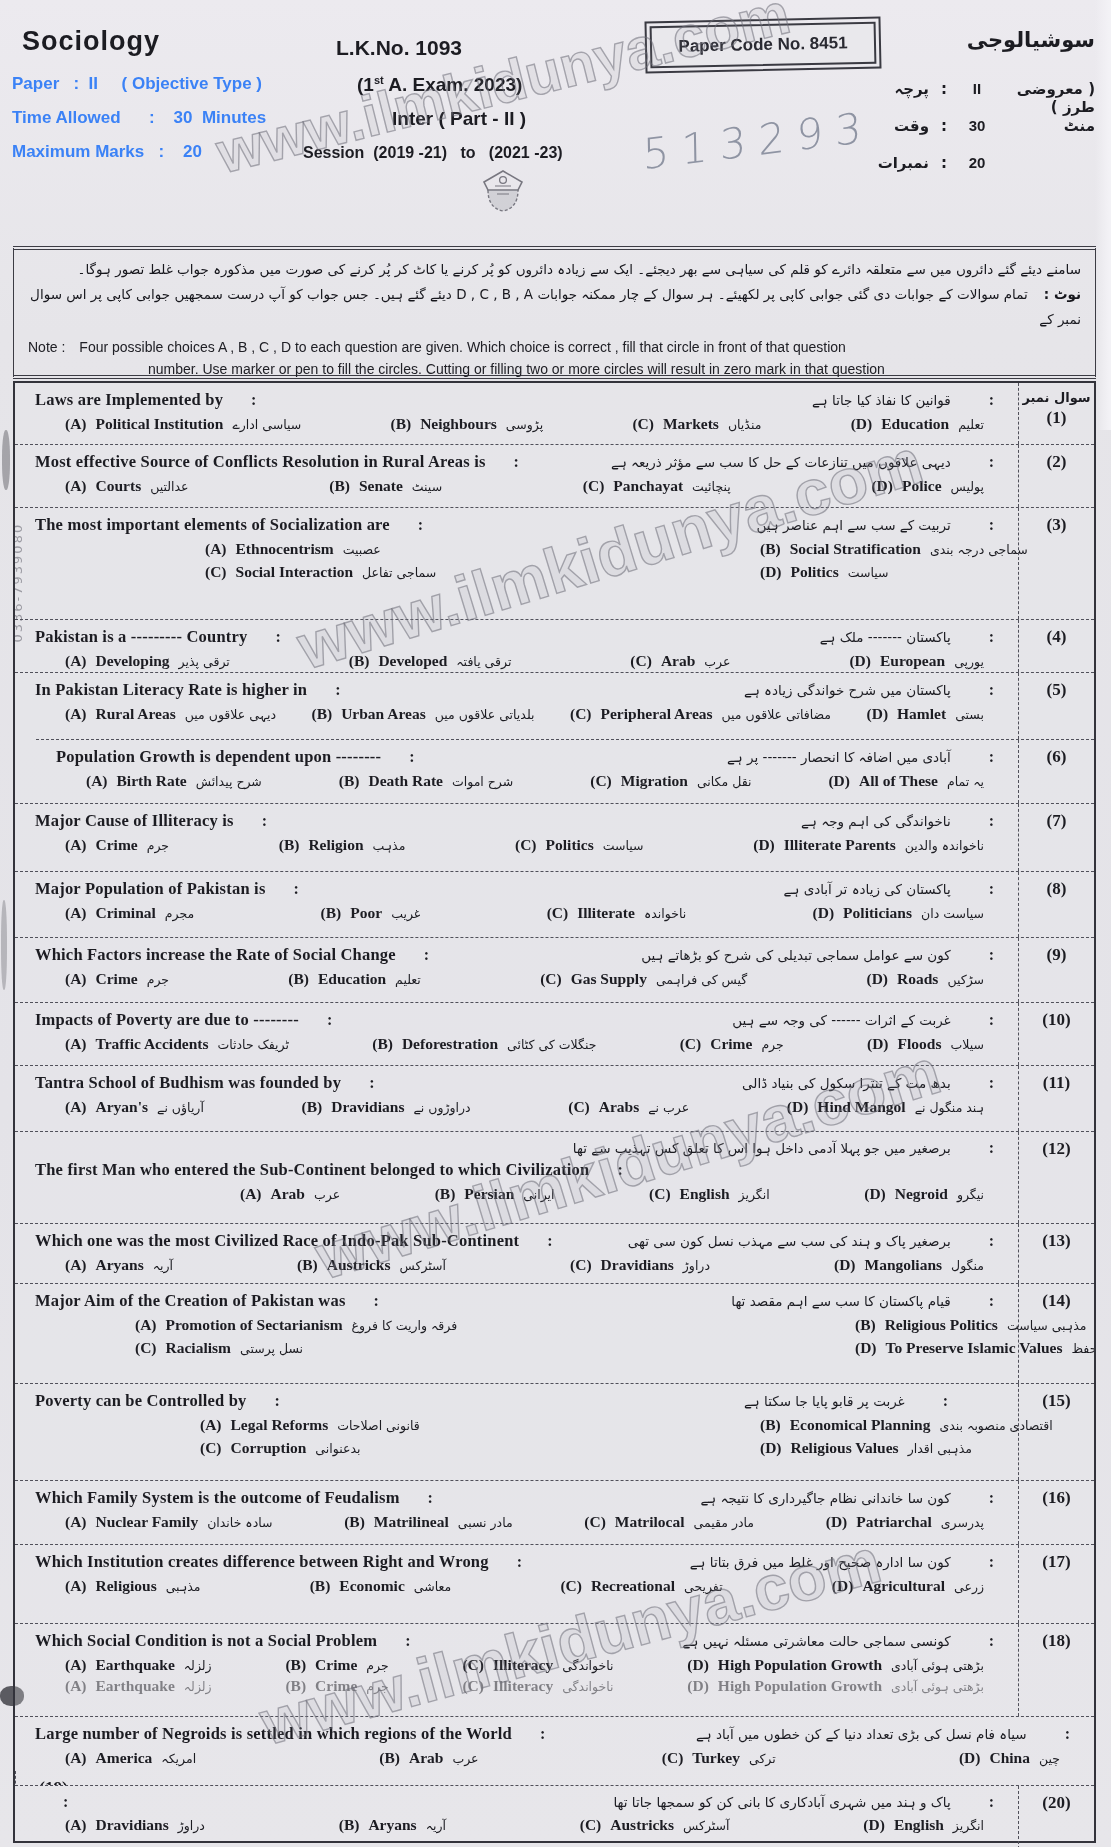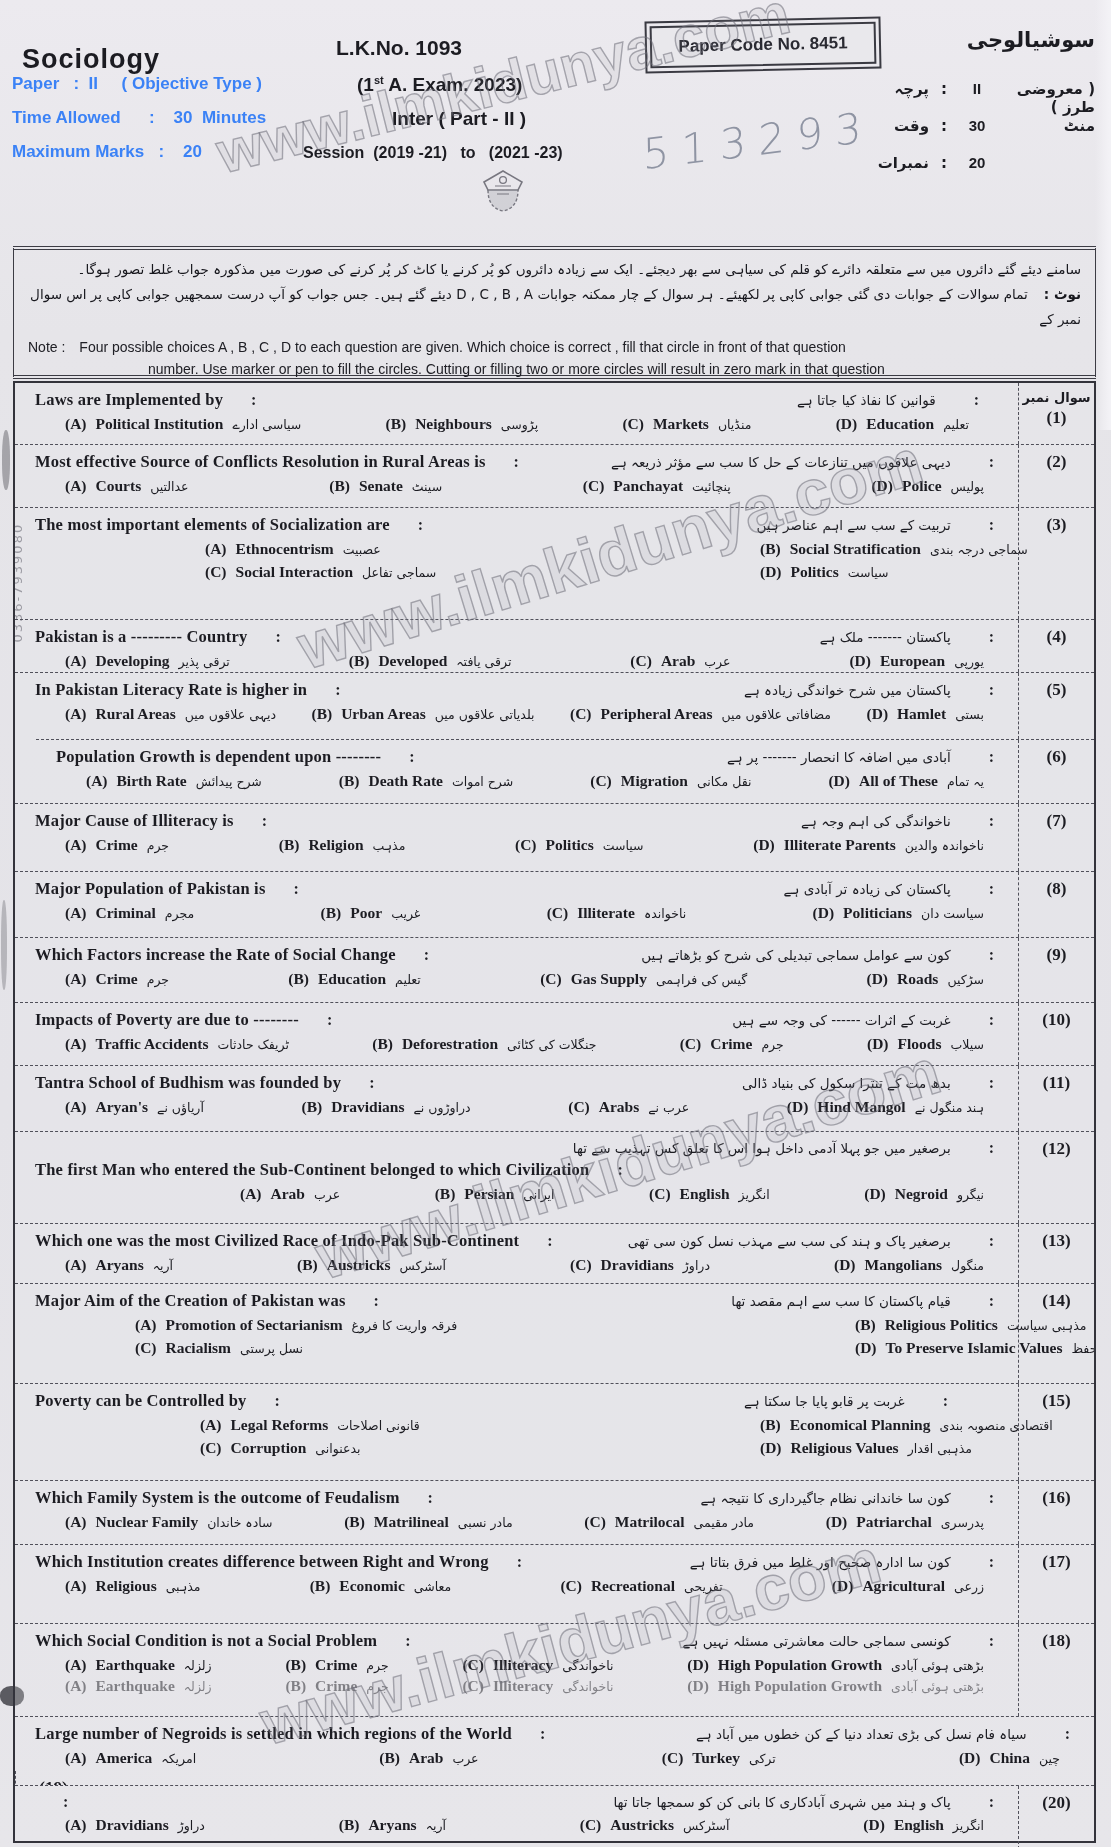--- a/index.html
+++ b/index.html
@@ -14,21 +14,21 @@
     position:absolute;white-space:nowrap;font-family:"Liberation Sans",sans-serif;
     font-weight:bold;color:rgba(150,150,158,0.10);
     -webkit-text-stroke:1.4px rgba(110,110,120,0.55);
     pointer-events:none;transform-origin:0 50%;z-index:5;
   }
   .wm1{left:218px;top:120px;font-size:58px;transform:rotate(-14deg);}
   .wm2{left:300px;top:612px;font-size:64px;transform:rotate(-17deg);}
   .wm3{left:318px;top:1222px;font-size:64px;transform:rotate(-17deg);}
   .wm4{left:262px;top:1688px;font-size:63px;transform:rotate(-15deg);}
   
-  .hdr-subject{position:absolute;left:22px;top:44px;font:bold 27px "Liberation Sans",sans-serif;letter-spacing:1px;}
+  .hdr-subject{position:absolute;left:22px;top:26px;font:bold 27px "Liberation Sans",sans-serif;letter-spacing:1px;}
   .hline{position:absolute;left:12px;font:bold 17px "Liberation Sans",sans-serif;white-space:pre;color:#3b82f6;}
   .hl1{top:74px;} .hl2{top:108px;} .hl3{top:142px;}
   .hdr-lk{position:absolute;left:336px;top:36px;font:bold 21px "Liberation Sans",sans-serif;}
   .hdr-exam{position:absolute;left:357px;top:74px;font:bold 19px "Liberation Sans",sans-serif;}
   .hdr-exam sup{font-size:11px;}
   .hdr-inter{position:absolute;left:392px;top:108px;font:bold 19px "Liberation Sans",sans-serif;}
   .hdr-session{position:absolute;left:303px;top:144px;font:bold 16px "Liberation Sans",sans-serif;white-space:pre;}
   .emblem{position:absolute;left:474px;top:166px;opacity:.8;}
   .stamp{
     position:absolute;left:650px;top:24px;width:222px;height:38px;
@@ -88,21 +88,21 @@
   .optline{display:grid;grid-template-columns:600px auto;padding-left:160px;margin-top:5px;}
   .r3 .optline{padding-left:170px;grid-template-columns:555px auto;}
   .r14 .optline{padding-left:100px;grid-template-columns:720px auto;}
   .r15 .optline{padding-left:165px;grid-template-columns:560px auto;}
   .r12 .opts{padding-left:205px;}
   .qnum{width:76px;flex:none;border-left:1px dashed #50505a;text-align:center;padding-top:7px;box-sizing:border-box;}
   .qnum-hdr{font-size:13px;font-weight:bold;margin-bottom:3px;}
   .qnum-val{font-weight:bold;font-size:17px;font-family:"Liberation Serif",serif;}
   .ghost{opacity:.5;filter:blur(.7px);margin-top:-4px;}
   
-  .r1{height:61px;gap:15px;} .r2{height:63px;} .r3{height:112px;} .r4{height:53px;} .r5{height:67px;}
+  .r1{height:61px;} .r2{height:63px;} .r3{height:112px;} .r4{height:53px;} .r5{height:67px;}
   .r6{height:64px;margin-left:21px;} .r7{height:68px;} .r8{height:66px;} .r9{height:65px;} .r10{height:63px;}
   .r11{height:66px;} .r12{height:92px;} .r13{height:60px;} .r14{height:100px;} .r15{height:97px;gap:46px;}
   .r16{height:64px;} .r17{height:79px;} .r18{height:93px;} .r19{height:69px;flex-direction:column;} .r20{height:74px;}
 </style>
 </head>
 <body>
 
 <div class="wm wm1">www.ilmkidunya.com</div>
 <div class="wm wm2">www.ilmkidunya.com</div>
 <div class="wm wm3">www.ilmkidunya.com</div>

